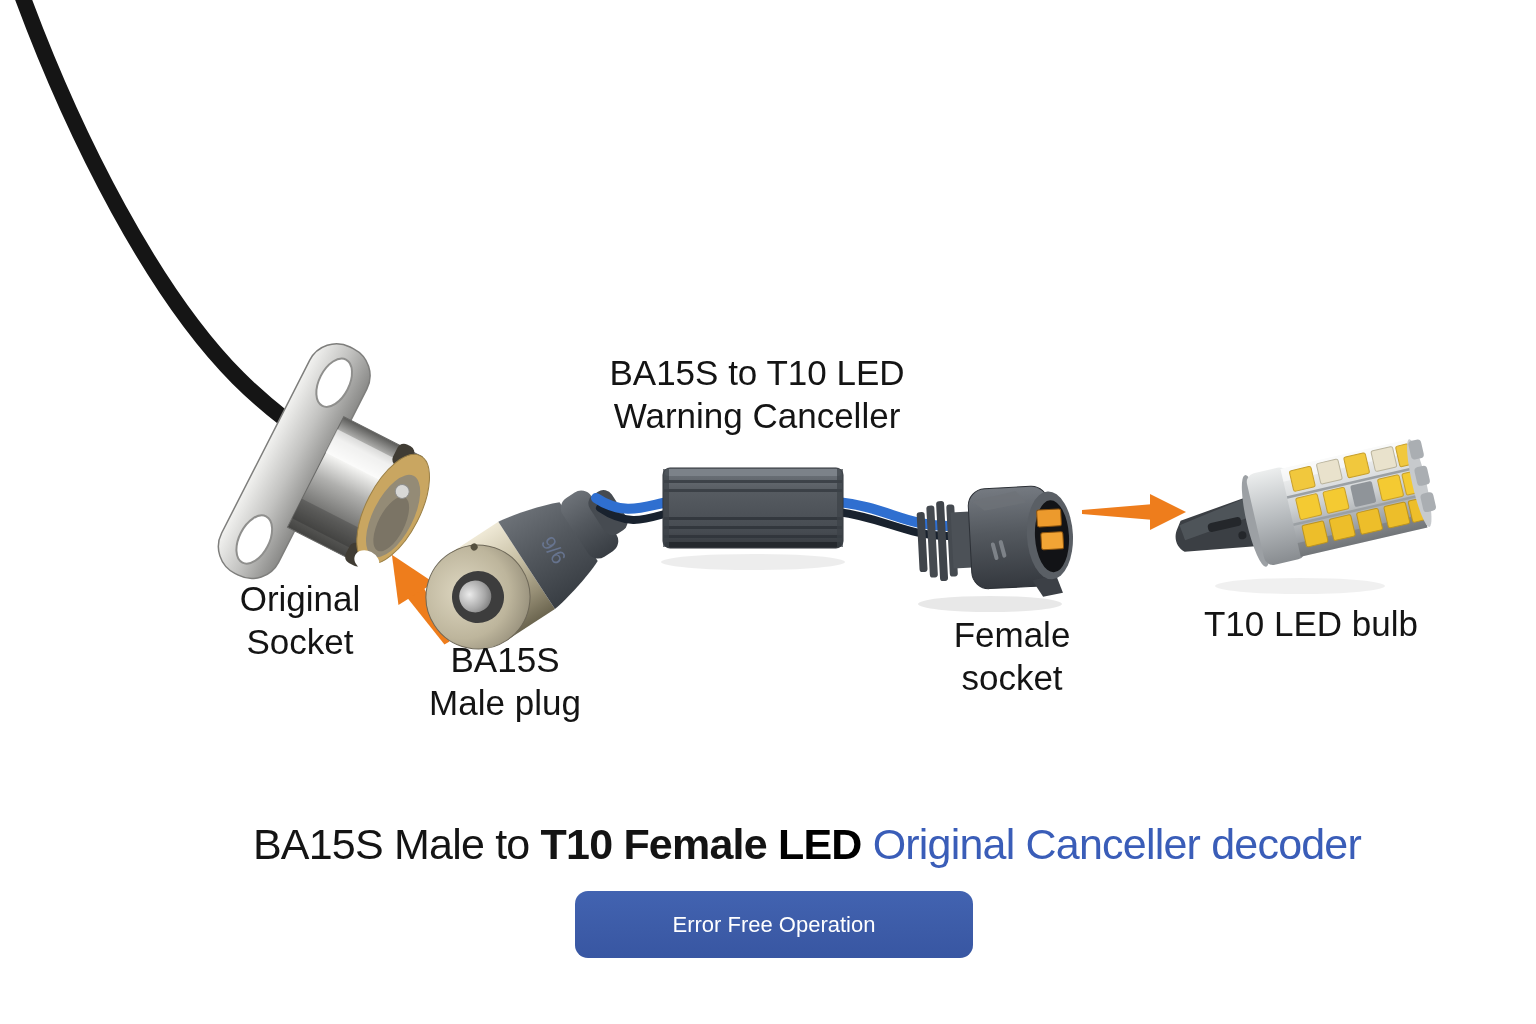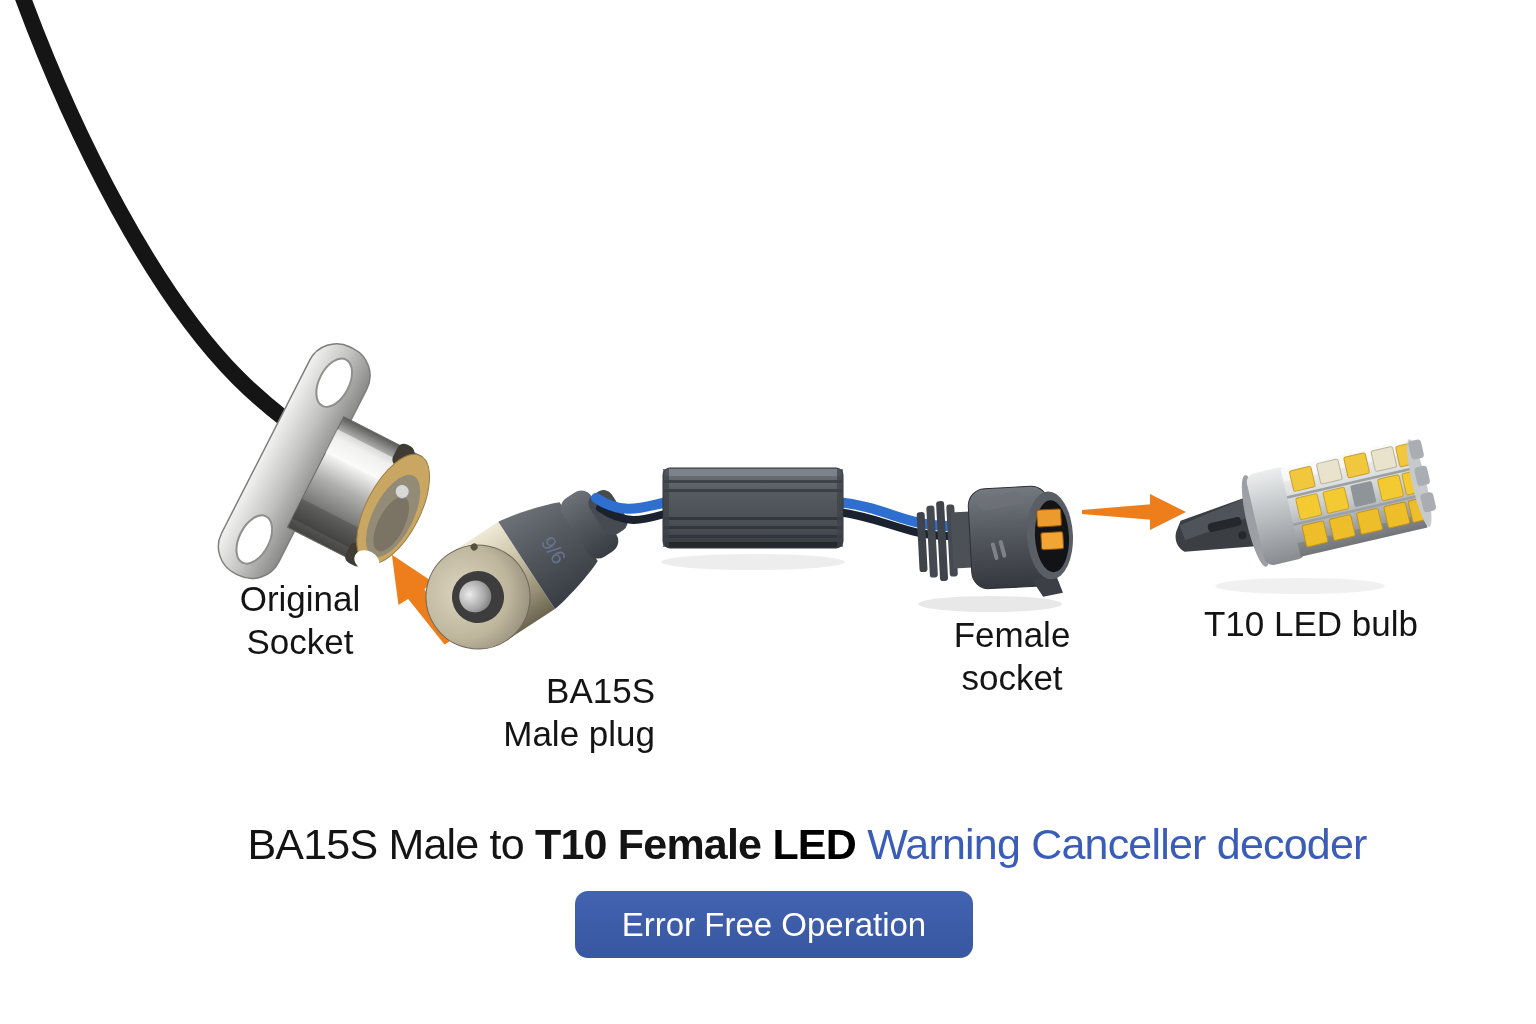--- a/index.html
+++ b/index.html
@@ -17,21 +17,21 @@
     transform:translateX(39px); font-size:43px; letter-spacing:-0.8px;
     white-space:nowrap; color:#141414;
   }
   .heading .seg-black-regular { font-weight:400; color:#141414; }
   .heading .seg-black-bold    { font-weight:700; color:#141414; }
   .heading .seg-blue-bold     { font-weight:700; color:#000000; }
   .heading .seg-blue-regular  { font-weight:400; color:#3a5db8; }
   .badge {
     position:absolute; left:575px; top:891px; width:398px; height:67px;
     background:linear-gradient(180deg,#4263b1 0%, #3d5ca8 55%, #3856a2 100%);
-    border-radius:13px; color:#ffffff; font-size:33px; font-weight:500;
+    border-radius:13px; color:#ffffff; font-size:22px; font-weight:500;
     text-align:center; line-height:67px;
   }
 </style>
 </head>
 <body>
 
 <div class="canvas">
 
   <svg class="art" viewBox="0 0 1536 1024">
     <defs>
@@ -203,39 +203,43 @@
       <rect x="106" y="15" width="22" height="22" rx="2" fill="#edbe2a" stroke="#bd9420"></rect>
       <rect x="131" y="15" width="13" height="22" rx="2" fill="#edbe2a" stroke="#bd9420"></rect>
 
       <ellipse cx="146" cy="0" rx="7" ry="45" fill="#c7cacd"></ellipse>
       <rect x="144" y="-43" width="13" height="19" rx="4" fill="#aaaeb2"></rect>
       <rect x="144" y="-16" width="13" height="19" rx="4" fill="#aaaeb2"></rect>
       <rect x="144" y="11" width="13" height="19" rx="4" fill="#aaaeb2"></rect>
     </g>
   </svg>
 
+  <div class="label" style="left:557px; top:351px; width:400px;">
+    <div>BA15S to T10 LED</div>
+    <div>Warning Canceller</div>
+  </div>
 
   <div class="label" style="left:150px; top:577px; width:300px;">
     <div>Original</div>
     <div>Socket</div>
   </div>
 
-  <div class="label" style="left:355px; top:669px; width:300px;text-align:right;">
+  <div class="label" style="left:355px; top:638px; width:300px;">
     <div>BA15S</div>
     <div>Male plug</div>
   </div>
 
   <div class="label" style="left:887px; top:613px; width:250px;">
     <div>Female</div>
     <div>socket</div>
   </div>
 
   <div class="label" style="left:1161px; top:602px; width:300px;">
     <div>T10 LED bulb</div>
   </div>
 
   <div class="heading">
-    <span class="seg-black-regular">BA15S Male to </span><span class="seg-black-bold">T10 Female </span><span class="seg-blue-bold">LED </span><span class="seg-blue-regular">Warning Canceller decoder</span>
+    <span class="seg-black-regular">BA15S Male to </span><span class="seg-black-bold">T10 Female </span><span class="seg-blue-bold">LED </span><span class="seg-blue-regular">Original Canceller decoder</span>
   </div>
 
   <div class="badge">Error Free Operation</div>
 
 </div>
 
 </body></html>

